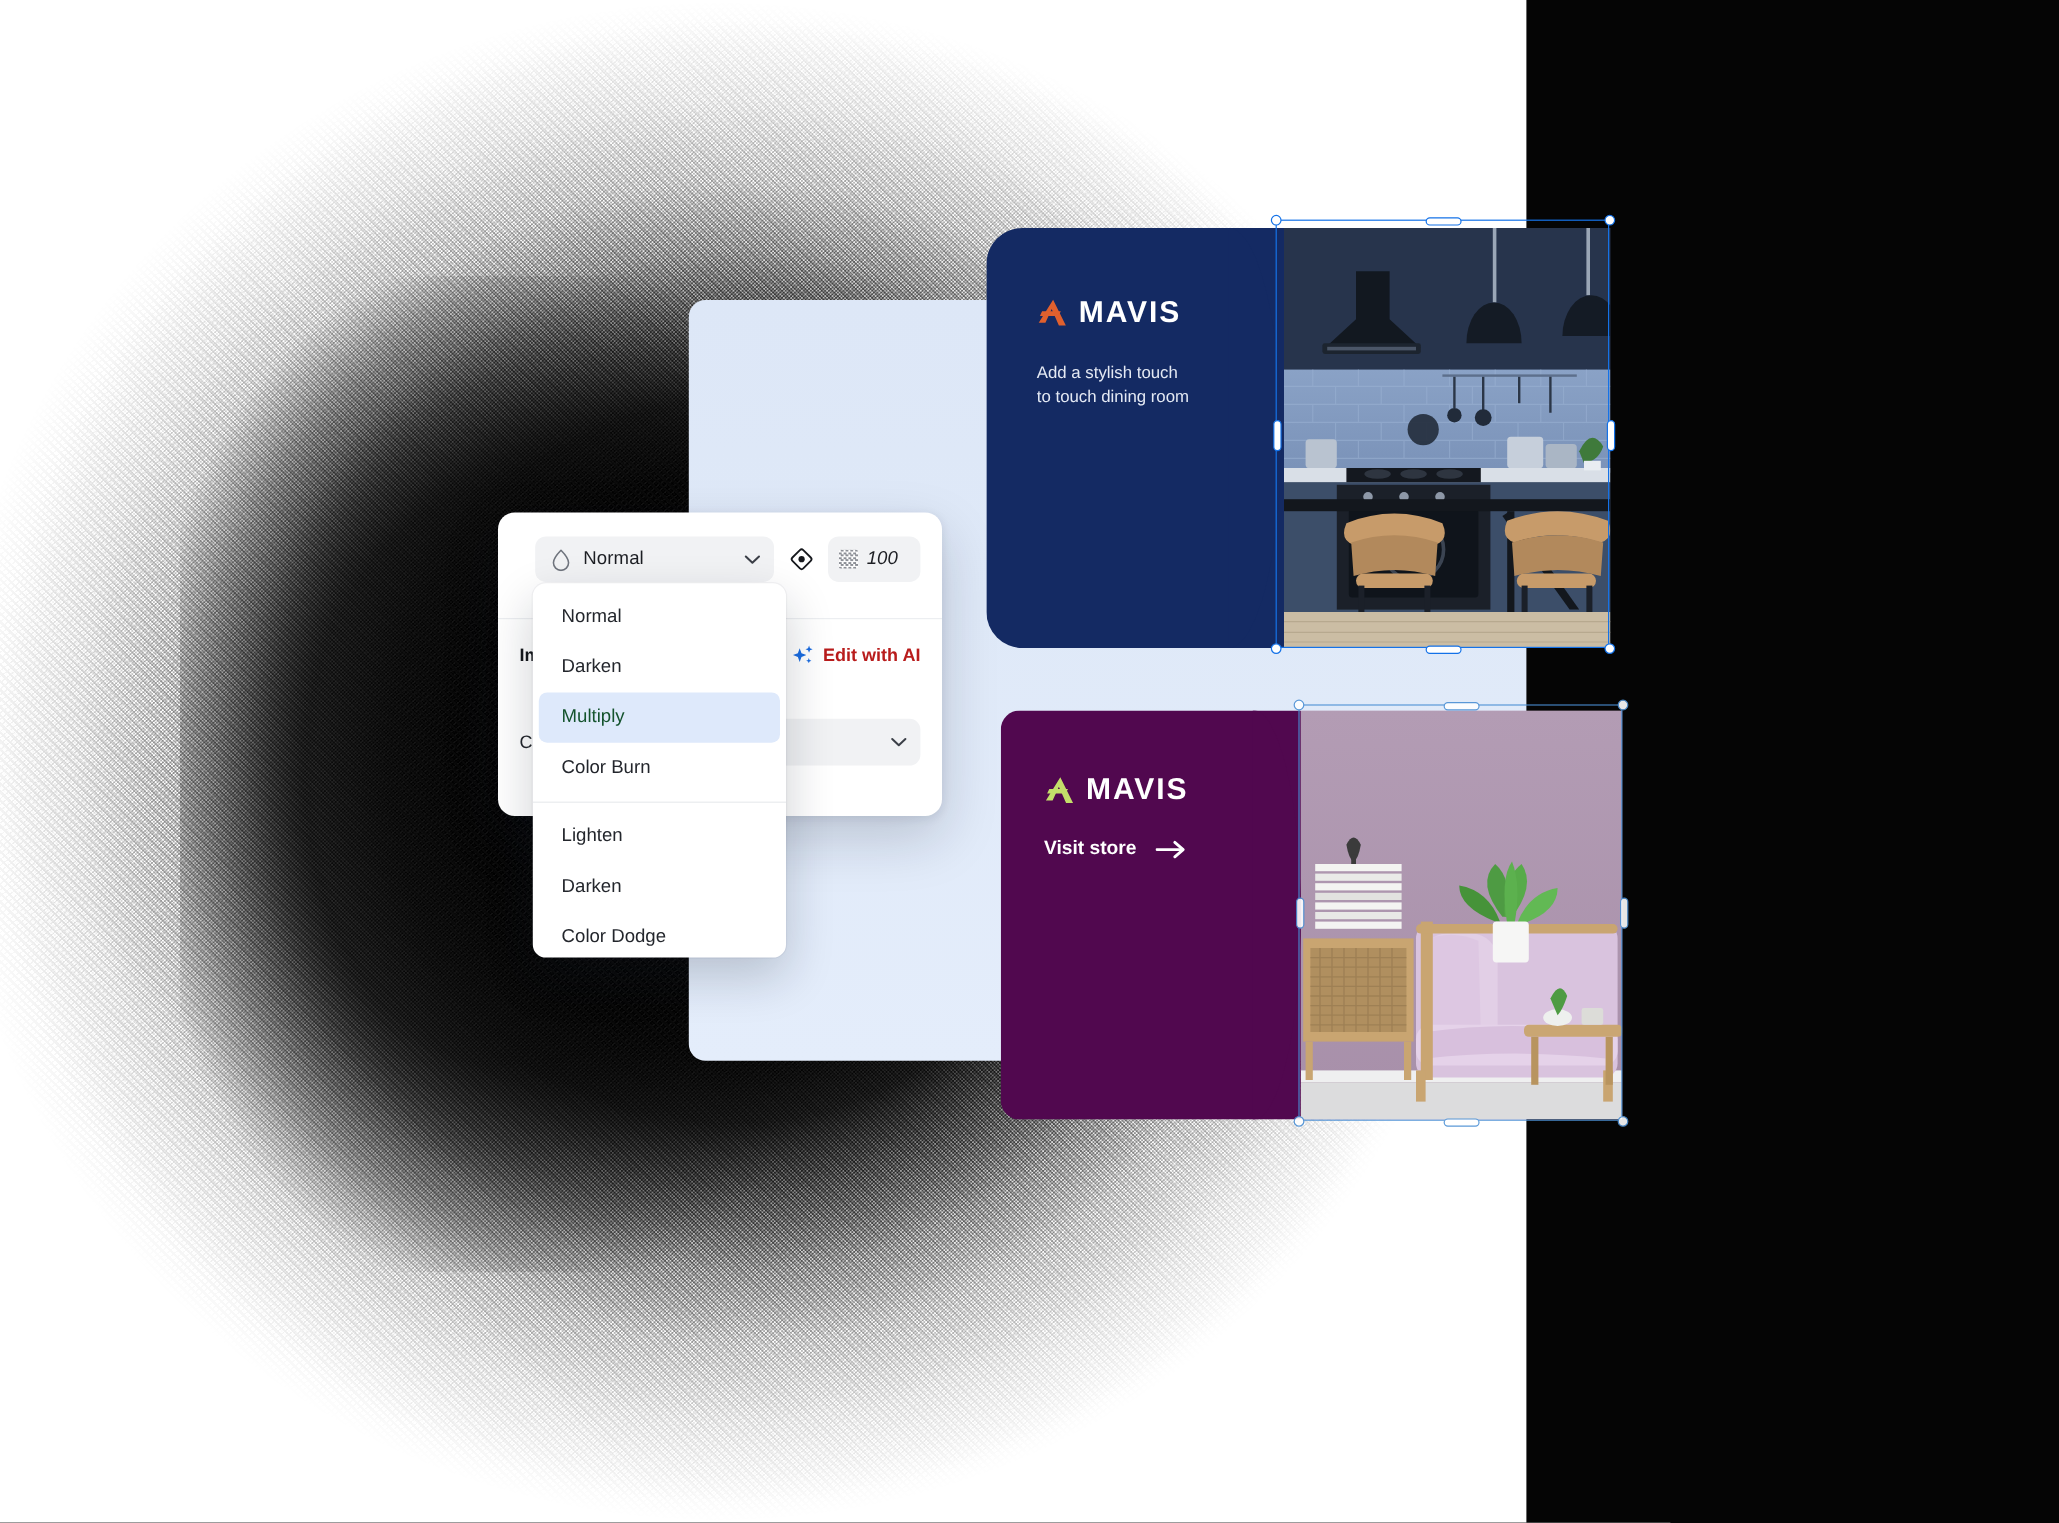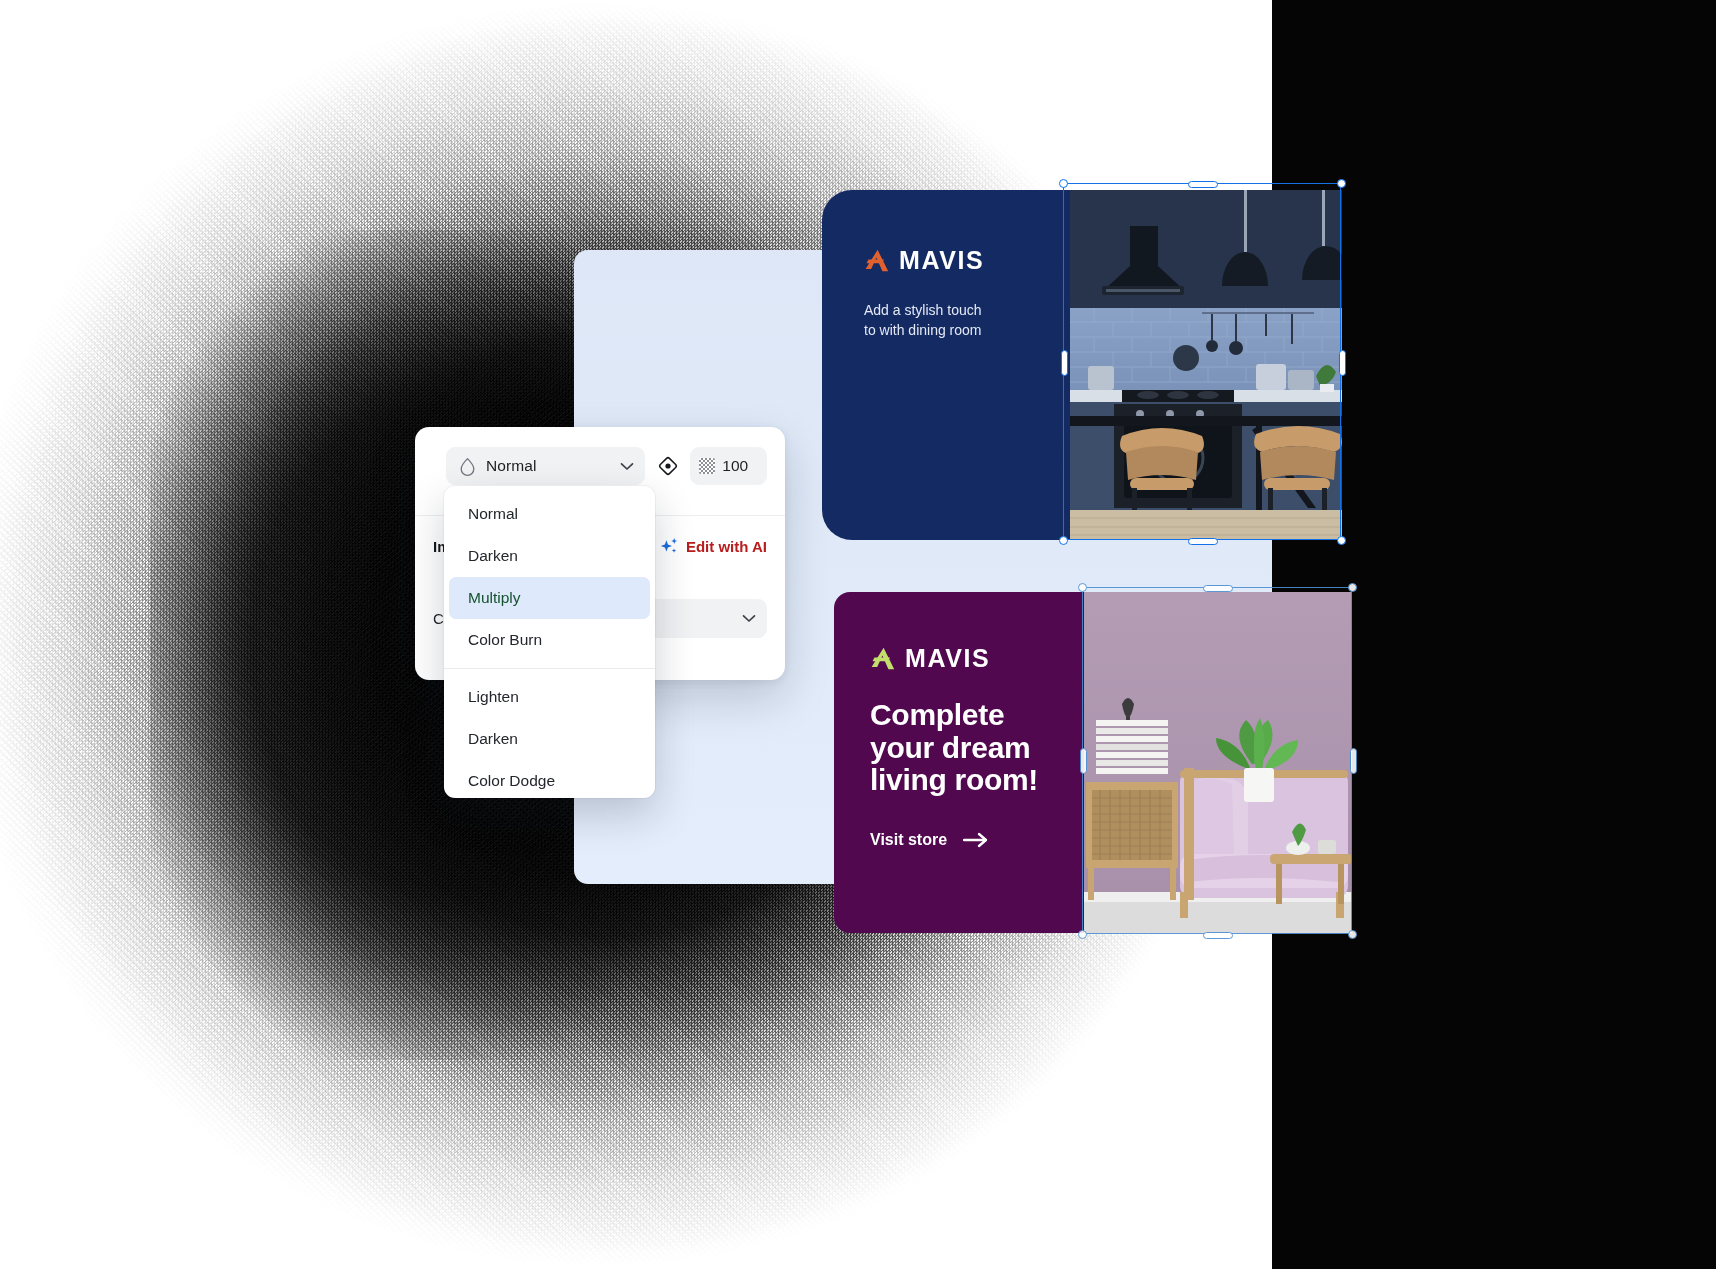--- a/index.html
+++ b/index.html
@@ -125,20 +125,21 @@
     cursor: pointer;
   }
   .opacity-box {
     width: 79px; height: 38px;
     background: #f1f2f4;
     border-radius: 9px;
     display: flex; align-items: center;
     gap: 7px;
     padding: 0 9px;
     cursor: text;
+    font-style: italic;
   }
   .opacity-box .val {
     font-size: 15.5px;
     color: #1d1f24;
   }
   .checker {
     width: 16px; height: 16px;
     background-image: repeating-conic-gradient(#8d9097 0% 25%, #ffffff 0% 50%);
     background-size: 4px 4px;
     border-radius: 2px;
@@ -409,21 +410,21 @@
     <div class="navy-left">
       <div class="brand-row">
         <svg width="26" height="25" viewBox="0 0 26 25">
           <path d="M13.6 1.8 L24.2 23.2 L18.4 23.2 L12.4 9.6 L7.2 21.0 L1.6 21.0 Z" fill="#e0602e"></path>
           <path d="M4.4 11.4 L20.0 11.4 L18.0 15.3 L2.6 15.3 Z" fill="#e0602e"></path>
         </svg>
         <span class="brand-word">MAVIS</span>
       </div>
       <div class="navy-sub">
         <div>Add a stylish touch</div>
-        <div>to with dining room</div>
+        <div>to touch dining room</div>
       </div>
     </div>
 
     <div class="kitchen-img">
       <svg width="278" height="350" viewBox="0 0 278 350" preserveAspectRatio="none">
         <defs>
           <linearGradient id="kbg" x1="0" y1="0" x2="0" y2="1">
             <stop offset="0" stop-color="#2b3a55"></stop>
               <stop offset="1" stop-color="#3d4d68"></stop>
           </linearGradient>
@@ -561,25 +562,20 @@
 
   <div class="banner-purple">
     <div class="purple-left">
       <div class="brand-row">
         <svg width="26" height="25" viewBox="0 0 26 25">
           <path d="M13.6 1.8 L24.2 23.2 L18.4 23.2 L12.4 9.6 L7.2 21.0 L1.6 21.0 Z" fill="#c3de6a"></path>
           <path d="M4.4 11.4 L20.0 11.4 L18.0 15.3 L2.6 15.3 Z" fill="#c3de6a"></path>
         </svg>
         <span class="brand-word">MAVIS</span>
       </div>
-      <div class="purple-head">
-        <div>Complete</div>
-        <div>your dream</div>
-        <div>living room!</div>
-      </div>
       <div class="visit-row">
         <span>Visit store</span>
         <svg width="26" height="16" viewBox="0 0 26 16">
           <path d="M1 8 H22" stroke="#ffffff" stroke-width="2.4" stroke-linecap="round"></path>
           <path d="M16 2 L23 8 L16 14" fill="none" stroke="#ffffff" stroke-width="2.4" stroke-linecap="round" stroke-linejoin="round"></path>
         </svg>
       </div>
     </div>
 
     <div class="living-img">

